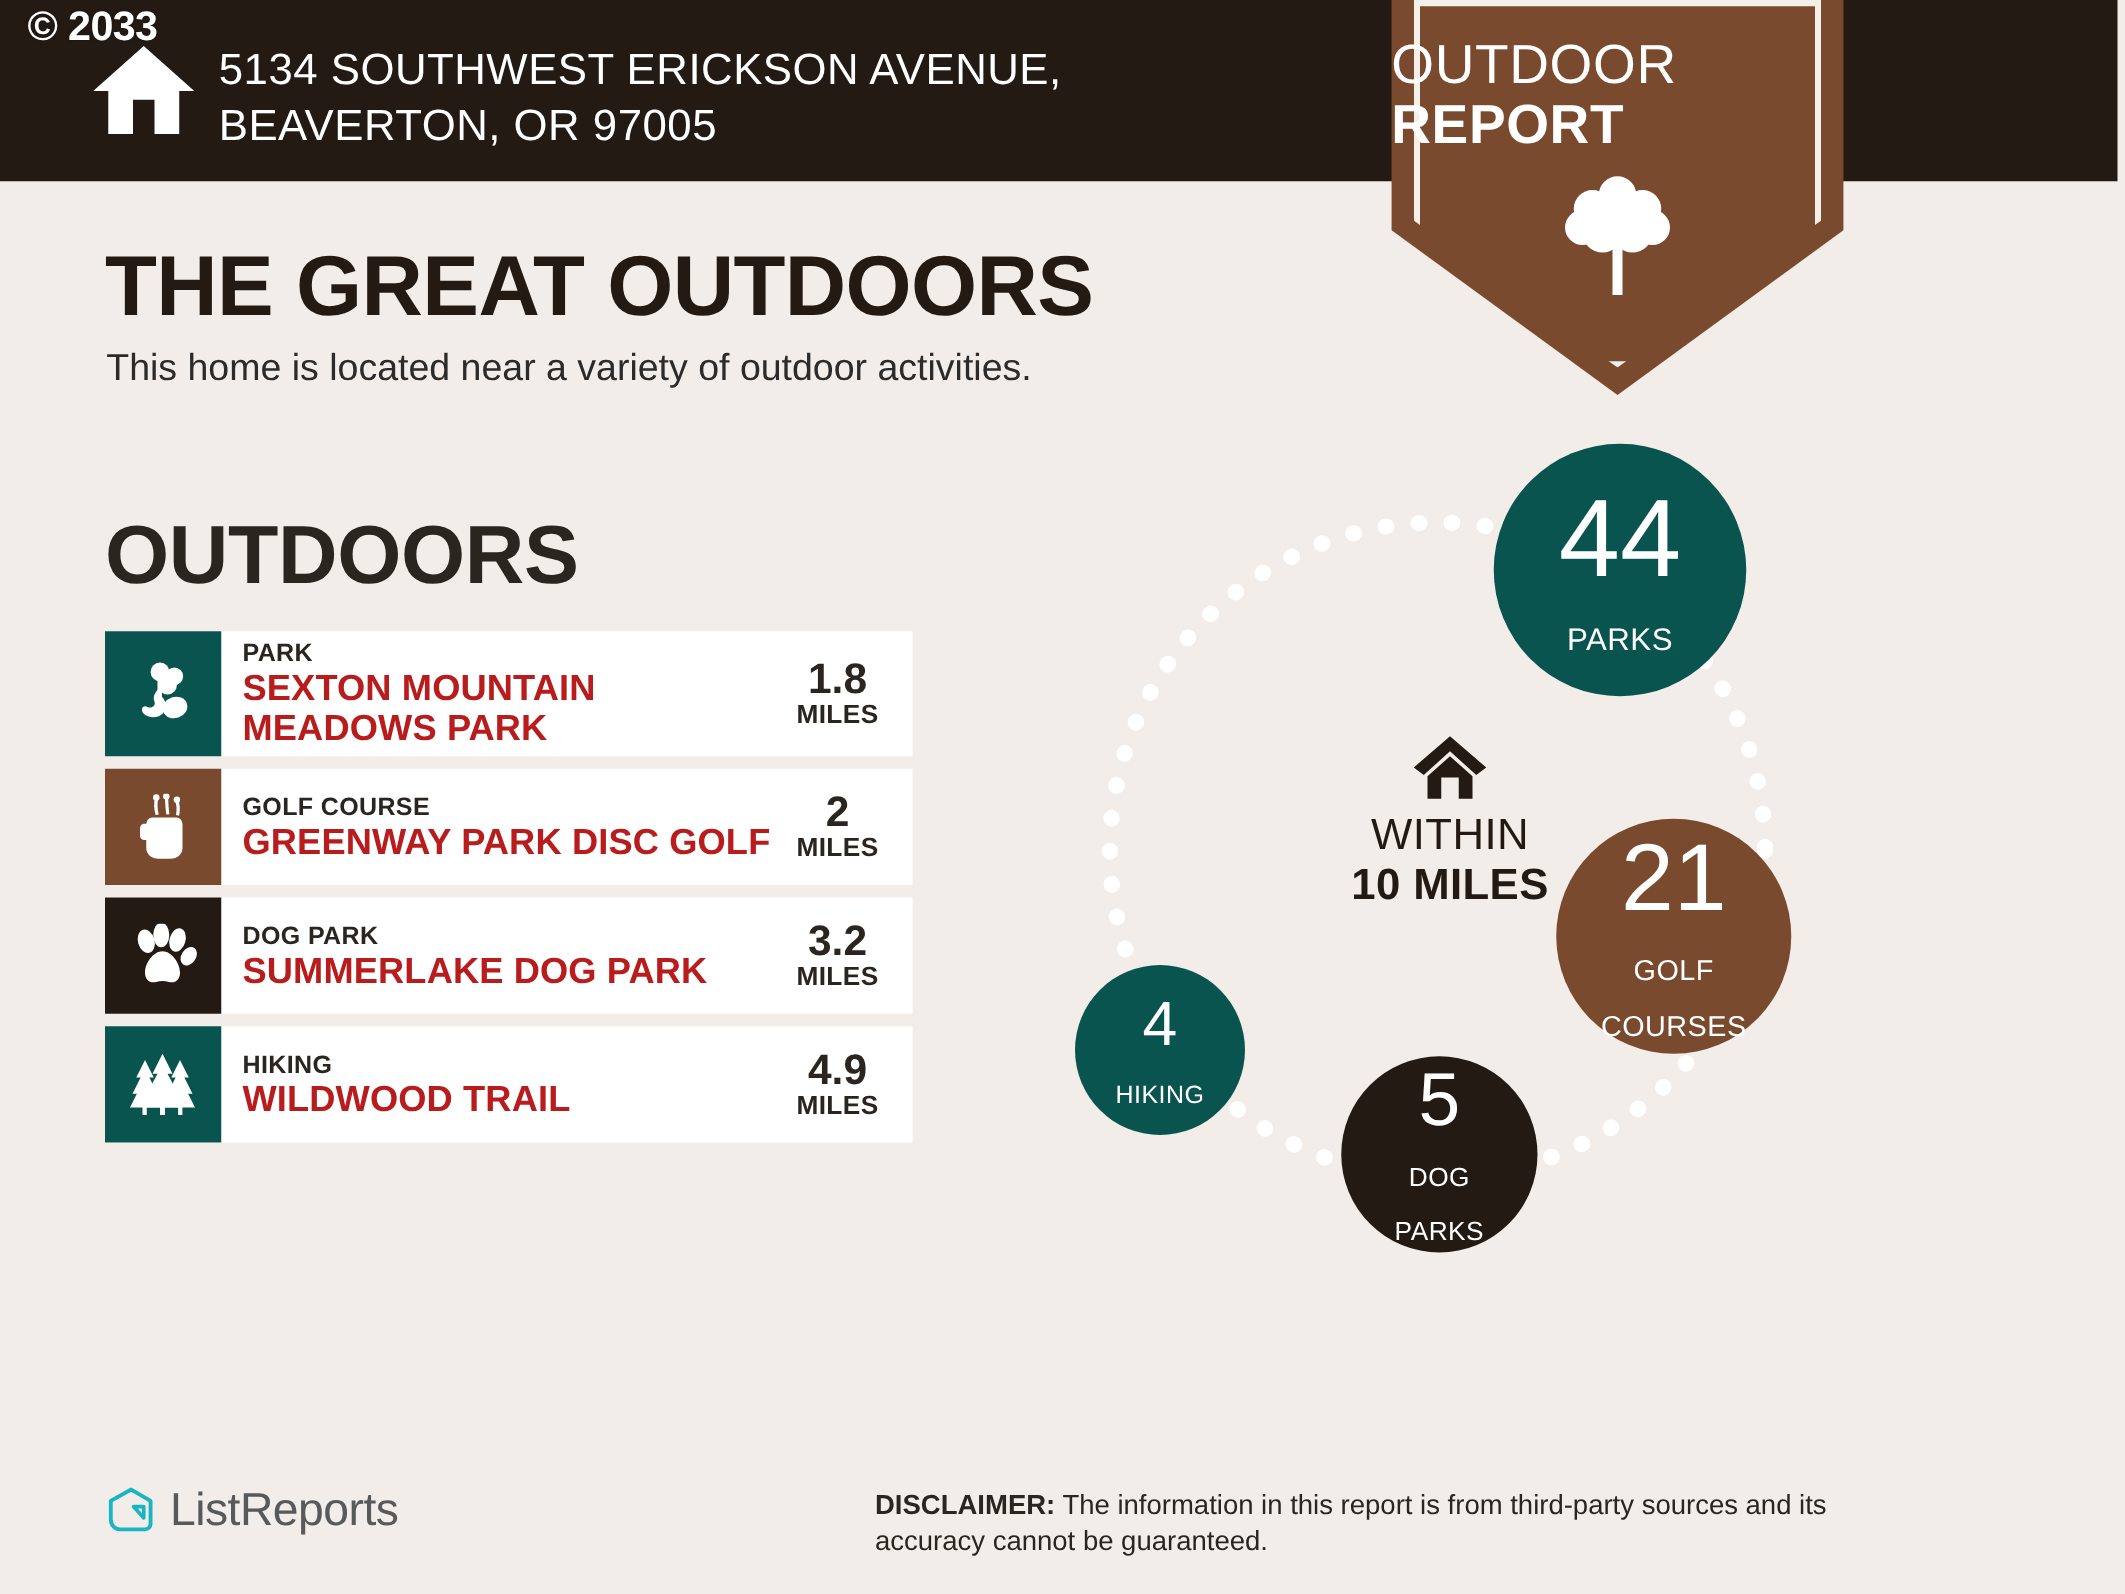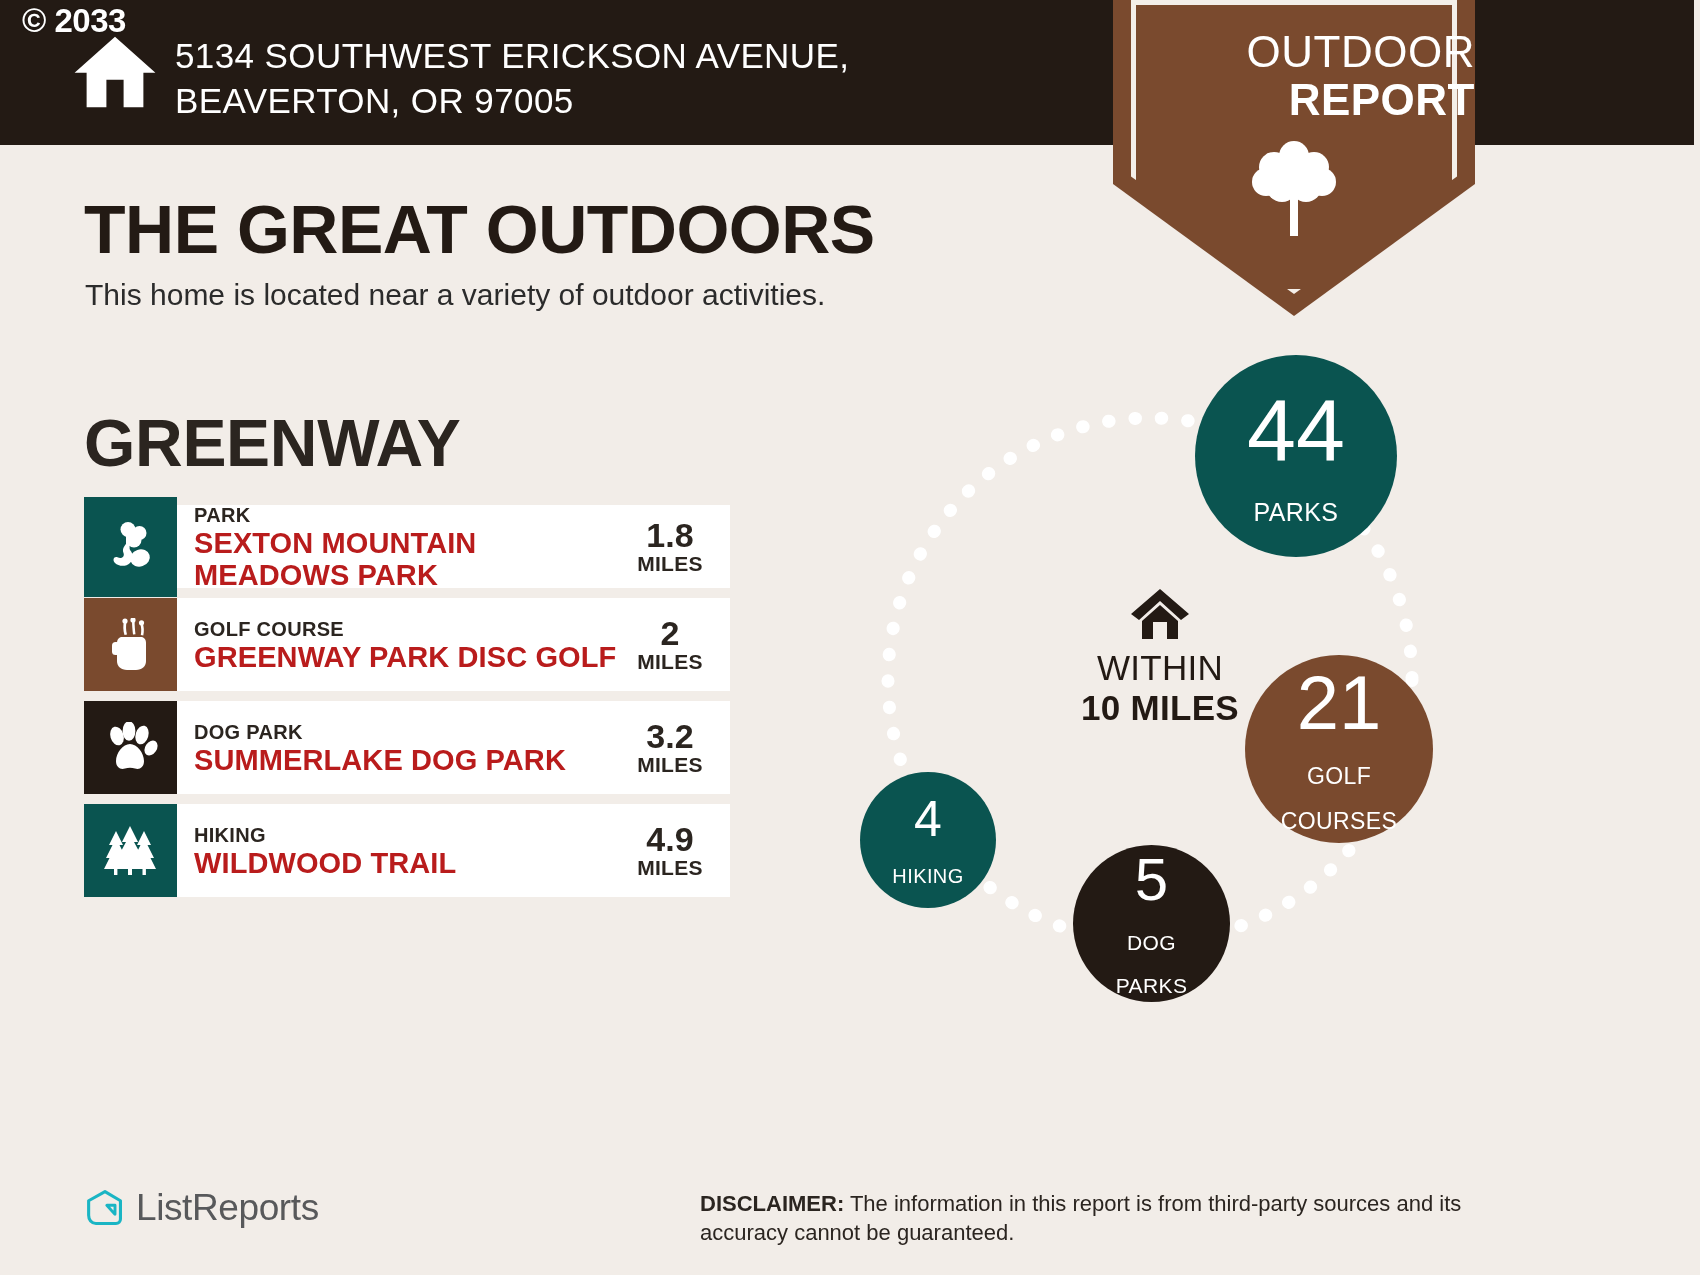--- a/index.html
+++ b/index.html
@@ -73,21 +73,21 @@
     width: 326px; height: 294px;
     border: 5px solid #f4efe9;
     -webkit-clip-path: polygon(0 0, 100% 0, 100% 60%, 50% 100%, 0 60%);
     clip-path: polygon(0 0, 100% 0, 100% 60%, 50% 100%, 0 60%);
     box-sizing: border-box;
   }
   .badge-title {
     position: absolute;
     left: 0; top: 42px;
     width: 362px;
-    text-align: right;
+    text-align: left;
     color: #ffffff;
     font-size: 44px;
     line-height: 48px;
     letter-spacing: 0.5px;
   }
   .badge-title .l1 { font-weight: 300; display:block; }
   .badge-title .l2 { font-weight: 700; display:block; }
   .badge-tree {
     position: absolute;
     left: 131px; top: 148px;
@@ -181,21 +181,21 @@
   .row-dist .unit {
     display: block;
     color: #2b2520;
     font-family: "Liberation Sans Narrow", "Liberation Sans", sans-serif;
     font-size: 21px;
     font-weight: bold;
     line-height: 24px;
     letter-spacing: 0.3px;
   }
   
-  .row.tall { height: 83px; }
+  .row.tall { height: 100px; }
   .row.tall .row-icon { height: 100px; flex-basis: 93px; width: 93px; }
 
   
   .diagram {
     position: absolute;
     left: 820px; top: 340px;
     width: 680px; height: 680px;
   }
   .dots-svg { position: absolute; left: 0; top: 0; }
   .circle {
@@ -345,21 +345,21 @@
         <circle cx="50" cy="40" r="18"></circle>
         <rect x="46" y="50" width="8" height="52"></rect>
         <path d="M48 66 L30 52 L33 49 L50 62 Z"></path>
         <path d="M52 66 L70 52 L67 49 L50 62 Z"></path>
       </g>
     </svg>
   </div>
 
   <div class="h1">THE GREAT OUTDOORS</div>
   <div class="sub">This home is located near a variety of outdoor activities.</div>
-  <div class="h2">GREENWAY</div>
+  <div class="h2">OUTDOORS</div>
 
   <div class="list">
 
     <div class="row tall">
       <div class="row-icon" style="background:#0a5450;">
         <svg width="54" height="54" viewBox="0 0 54 54">
           <g fill="#ffffff">
             <circle cx="24" cy="9.5" r="7.5"></circle>
             <circle cx="35.5" cy="13" r="7"></circle>
             <circle cx="30" cy="20" r="7.5"></circle>

